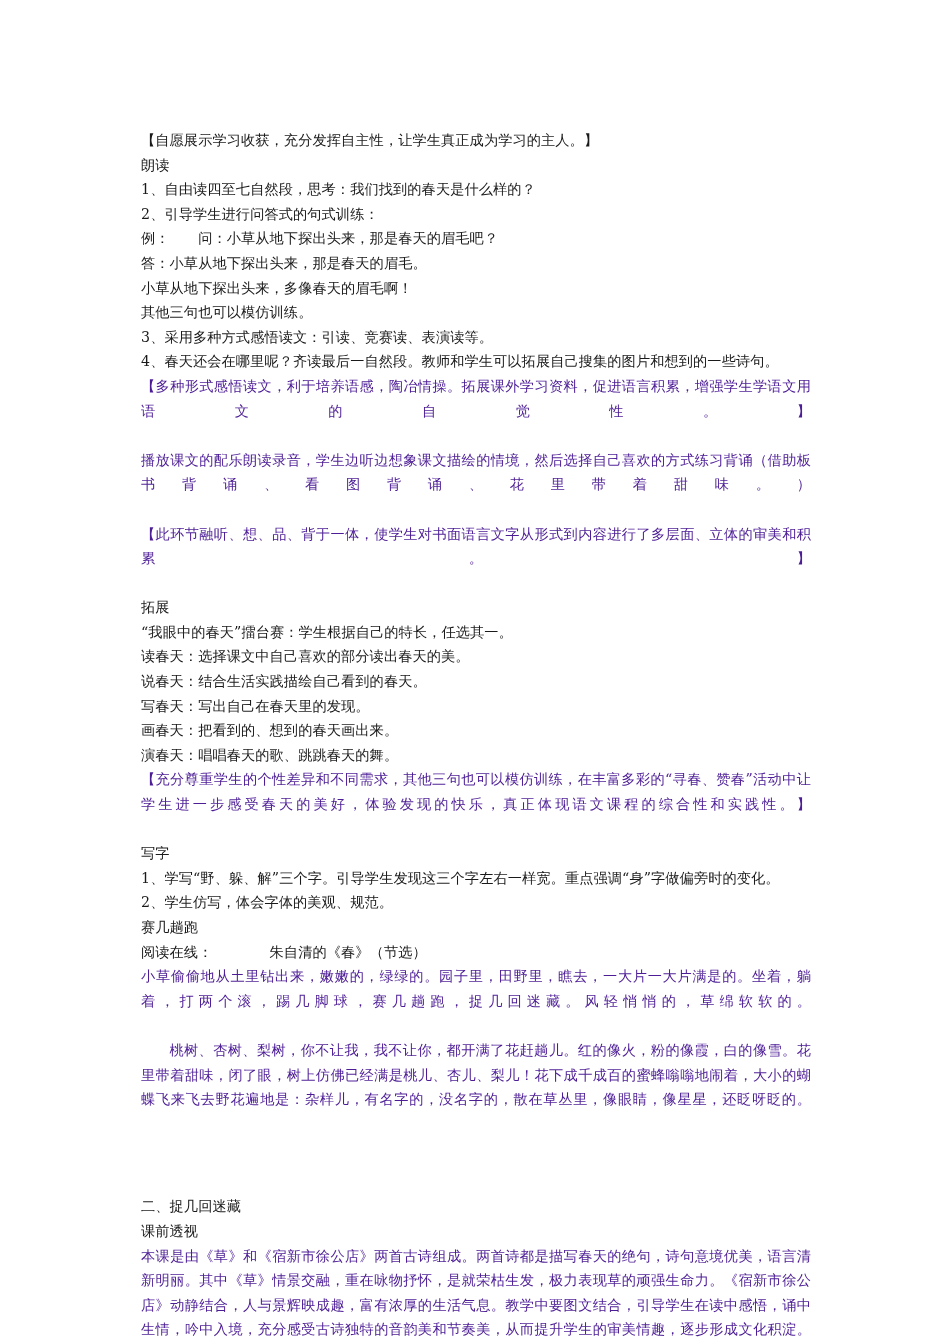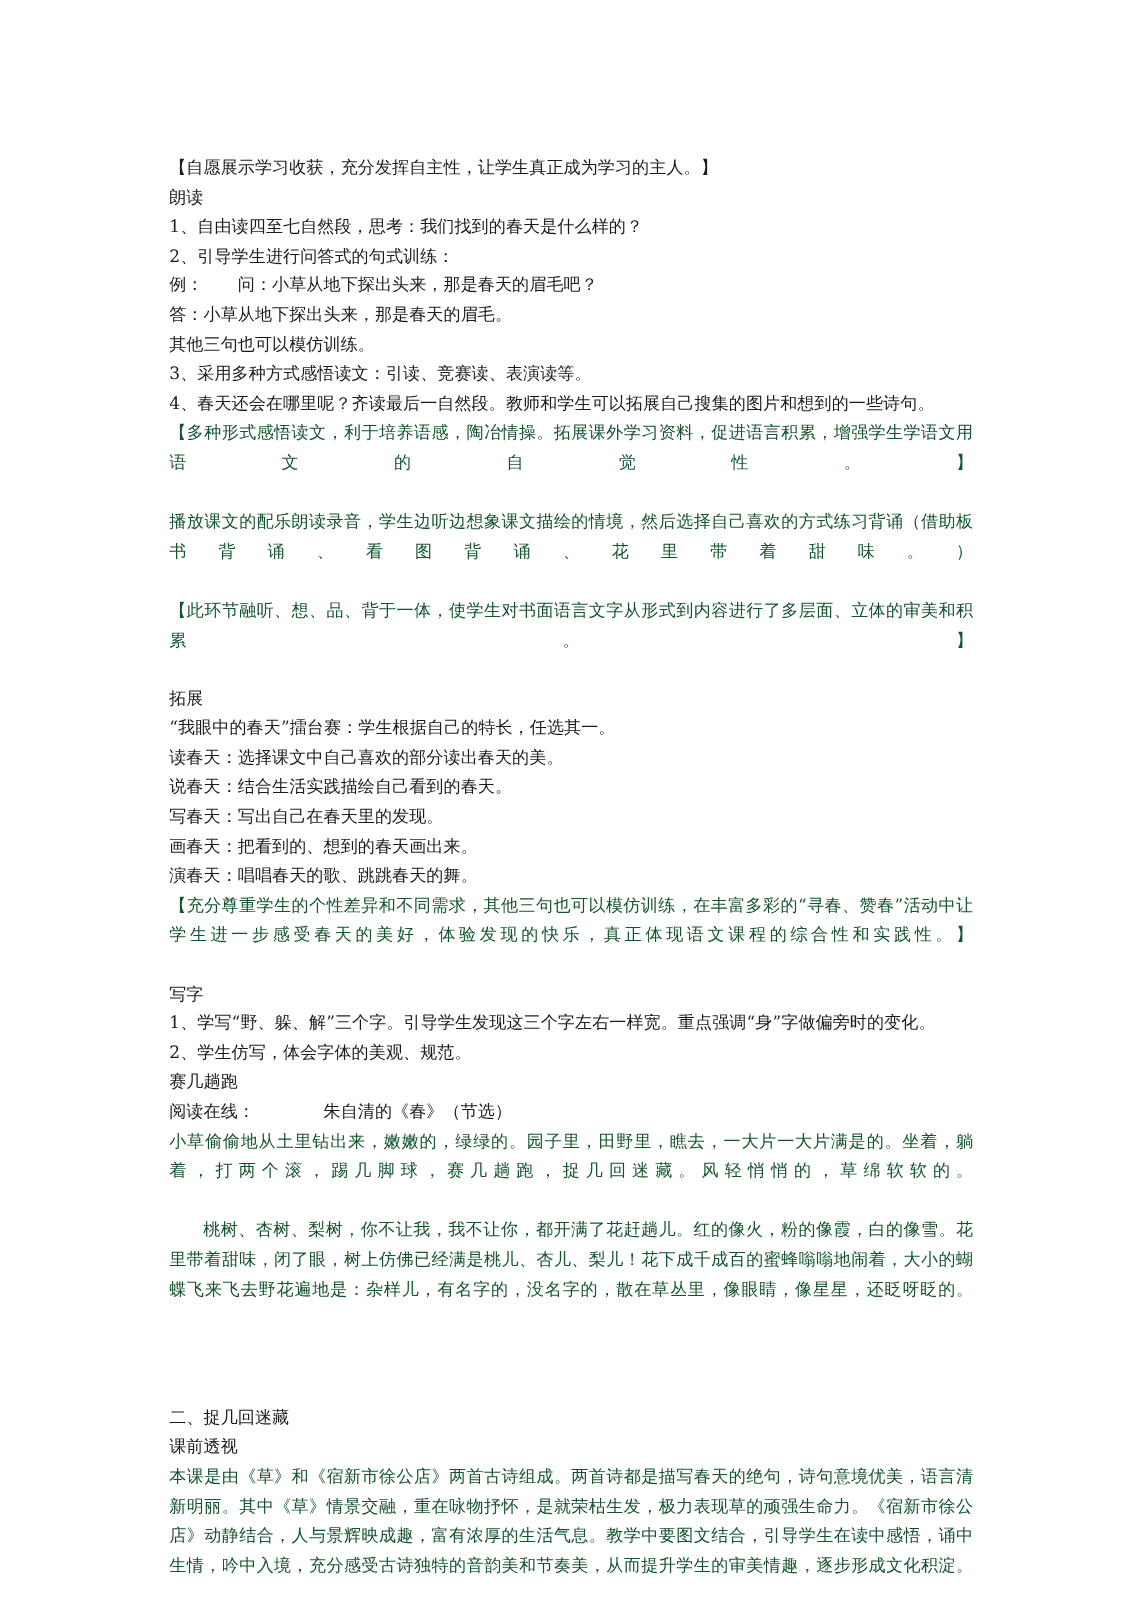--- a/index.html
+++ b/index.html
@@ -38,21 +38,21 @@
     color: #1a1a1a;
     white-space: pre-wrap;
     word-break: break-all;
     letter-spacing: 0.1px;
   }
 
   
   .p {
     font-size: 14.2px;
     line-height: 24.6px;
-    color: #14532d;
+    color: #4c1d95;
     text-align: justify;
     text-justify: inter-character;
     word-break: break-all;
     letter-spacing: 0.1px;
   }
 
   
   .p::after {
     content: "";
     display: inline-block;
@@ -71,20 +71,21 @@
 
 <div class="page">
   <div class="content">
 
     <div class="ln">【自愿展示学习收获，充分发挥自主性，让学生真正成为学习的主人。】</div>
     <div class="ln">朗读</div>
     <div class="ln">1、自由读四至七自然段，思考：我们找到的春天是什么样的？</div>
     <div class="ln">2、引导学生进行问答式的句式训练：</div>
     <div class="ln nbsp-run">例：　　问：小草从地下探出头来，那是春天的眉毛吧？</div>
     <div class="ln">答：小草从地下探出头来，那是春天的眉毛。</div>
+    <div class="ln">小草从地下探出头来，多像春天的眉毛啊！</div>
     <div class="ln">其他三句也可以模仿训练。</div>
     <div class="ln">3、采用多种方式感悟读文：引读、竞赛读、表演读等。</div>
     <div class="ln">4、春天还会在哪里呢？齐读最后一自然段。教师和学生可以拓展自己搜集的图片和想到的一些诗句。</div>
     <div class="p">【多种形式感悟读文，利于培养语感，陶冶情操。拓展课外学习资料，促进语言积累，增强学生学语文用语文的自觉性。】</div>
     <div class="p">播放课文的配乐朗读录音，学生边听边想象课文描绘的情境，然后选择自己喜欢的方式练习背诵（借助板书背诵、看图背诵、花里带着甜味。）</div>
     <div class="p">【此环节融听、想、品、背于一体，使学生对书面语言文字从形式到内容进行了多层面、立体的审美和积累。】</div>
     <div class="ln">拓展</div>
     <div class="ln">“我眼中的春天”擂台赛：学生根据自己的特长，任选其一。</div>
     <div class="ln">读春天：选择课文中自己喜欢的部分读出春天的美。</div>
     <div class="ln">说春天：结合生活实践描绘自己看到的春天。</div>

